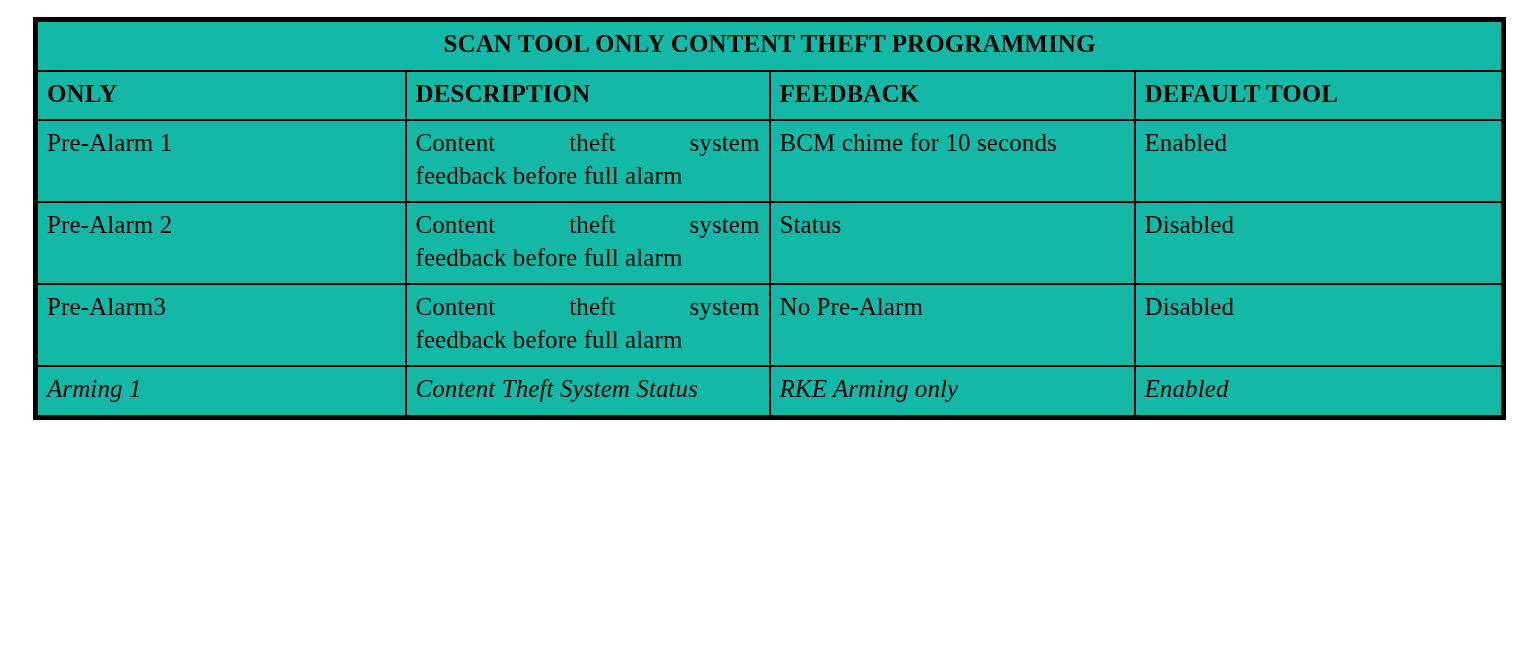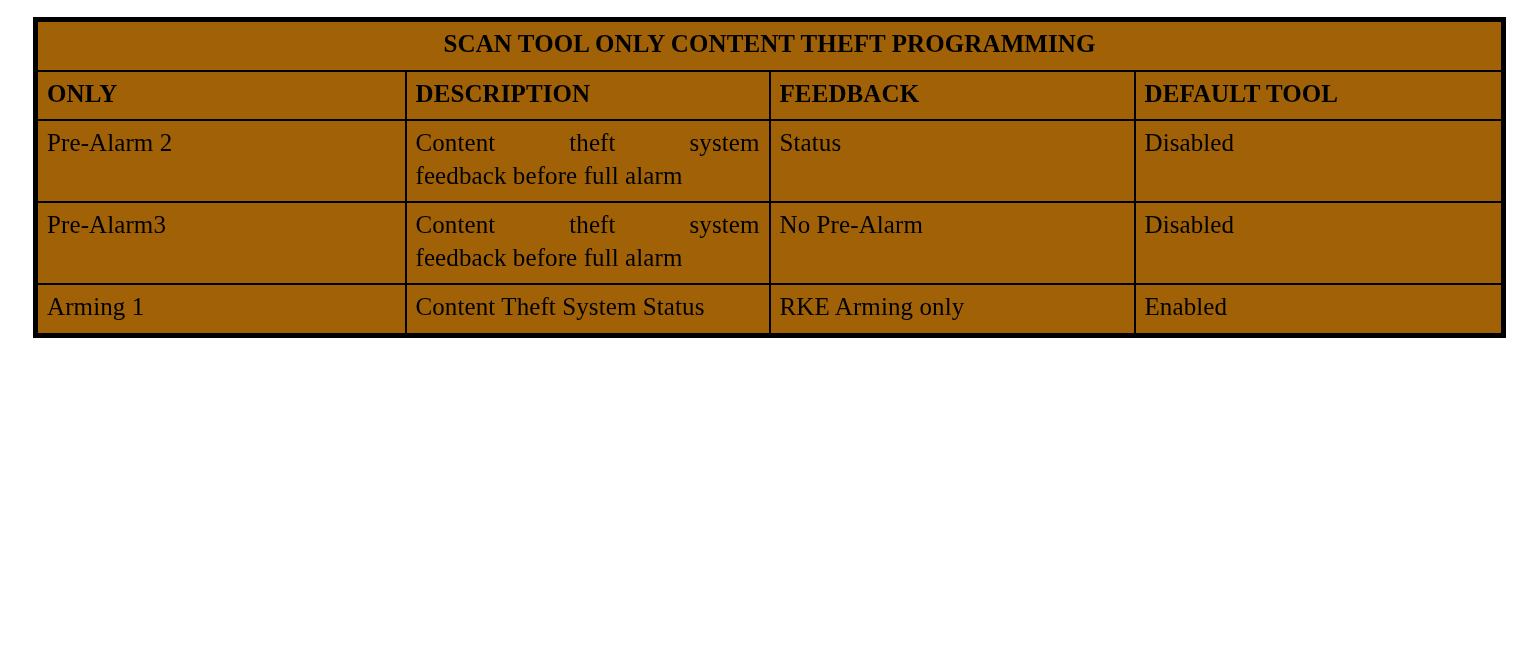--- a/index.html
+++ b/index.html
@@ -24,21 +24,21 @@
 
   
   #theft-table {
     position: absolute;
     left: 33px;
     top: 17px;
     width: 1468px;
     border-collapse: collapse;
     table-layout: fixed;
     border: 5px solid #000000;
-    background: #a16207;
+    background: #14b8a6;
   }
 
   #theft-table td {
     border: 2px solid #000000;
     vertical-align: top;
     padding: 6px 9px 9px 9px;
     font-size: 25px;
     line-height: 1.30;
     letter-spacing: 0.1px;
   }
@@ -73,21 +73,21 @@
     text-align: justify;
     text-align-last: justify;
   }
   .just .ln.last {
     text-align: left;
     text-align-last: left;
   }
 
   
   .r-tall  { height: 76px; }
-  .r-short { height: 44px; }
+  .r-short { height: 44px; font-style: italic; }
 
   col.c-mode  { width: 370px; }
   col.c-desc  { width: 364px; }
   col.c-feed  { width: 365px; }
   col.c-state { width: 369px; }
 </style>
 </head>
 <body>
 
 <div id="page">
@@ -106,20 +106,29 @@
       </tr>
 
       <tr>
         <td class="head-cell">ONLY</td>
         <td class="head-cell">DESCRIPTION</td>
         <td class="head-cell">FEEDBACK</td>
         <td class="head-cell">DEFAULT TOOL</td>
       </tr>
 
 
+      <tr class="r-tall">
+        <td>Pre-Alarm 1</td>
+        <td class="just">
+          <span class="ln">Content theft system</span>
+          <span class="ln last">feedback before full alarm</span>
+        </td>
+        <td>BCM chime for 10 seconds</td>
+        <td>Enabled</td>
+      </tr>
 
       <tr class="r-tall">
         <td>Pre-Alarm 2</td>
         <td class="just">
           <span class="ln">Content theft system</span>
           <span class="ln last">feedback before full alarm</span>
         </td>
         <td>Status</td>
         <td>Disabled</td>
       </tr>

